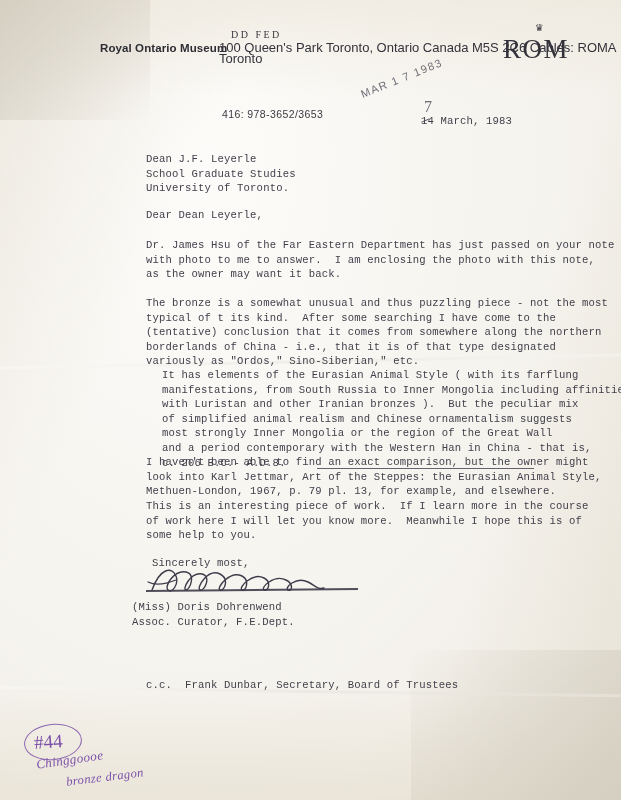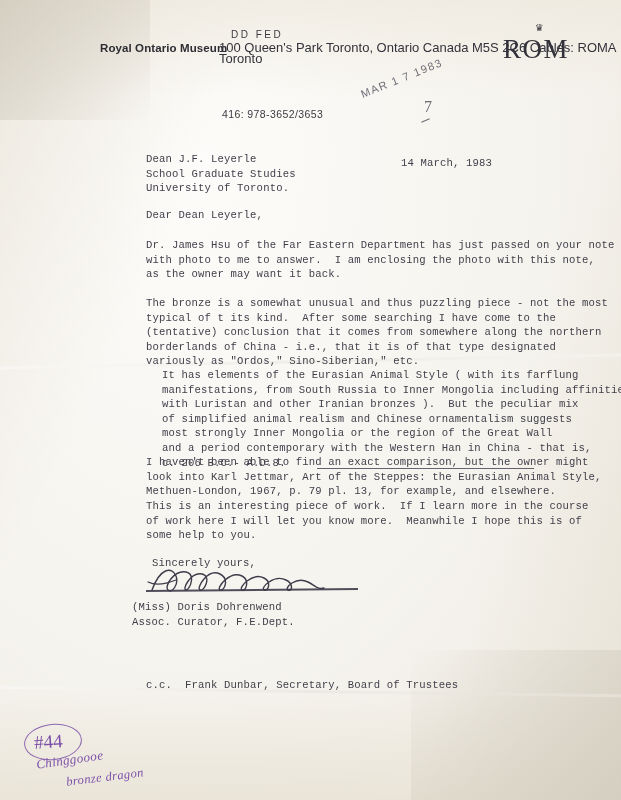--- a/index.html
+++ b/index.html
@@ -74,21 +74,21 @@
     font-weight: bold;
     font-size: 11.5px;
     line-height: 13px;
     color: #2d2c32;
     letter-spacing: 0.1px;
   }
   .dd-fed {
     position: absolute;
     left: 231px;
     top: 29px;
-    font-family: Liberation Sans, sans-serif;
+    font-family: Liberation Serif, serif;
     font-size: 10px;
     letter-spacing: 2.5px;
     color: #3a3840;
   }
   .address {
     position: absolute;
     left: 219px;
     top: 43px;
     font-family: "Liberation Sans", sans-serif;
     font-size: 13px;
@@ -141,23 +141,22 @@
   .typed {
     font-family: "Liberation Mono", monospace;
     font-size: 10.6px;
     line-height: 14.6px;
     color: #403f4a;
     white-space: pre;
     letter-spacing: 0.15px;
   }
   .date-line {
     position: absolute;
-    left: 401px;
+    left: 421px;
     top: 114px;
-    margin-top: 42px;
   }
   .date-seven {
     position: absolute;
     left: 424px;
     top: 98px;
     font-family: "Liberation Serif", serif;
     font-size: 16px;
     color: #4b4856;
     opacity: .8;
   }
@@ -334,21 +333,21 @@
 and a period contemporary with the Western Han in China - that is,
 c. 206 B.C.- A.D.8.</div>
   <div class="typed para p4">I haven't been able to find an exact comparison, but the owner might
 look into Karl Jettmar, Art of the Steppes: the Eurasian Animal Style,
 Methuen-London, 1967, p. 79 pl. 13, for example, and elsewhere.</div>
   <div class="title-underline"></div>
   <div class="typed para p5">This is an interesting piece of work.  If I learn more in the course
 of work here I will let you know more.  Meanwhile I hope this is of
 some help to you.</div>
 
-  <div class="typed closing">Sincerely yours,</div>
+  <div class="typed closing">Sincerely most,</div>
 
   <svg class="signature" viewBox="0 0 240 40">
     <path d="M6,30 C14,8 26,6 30,16 C33,24 26,34 22,30 C18,26 28,10 40,12 C50,14 44,30 40,30
              C36,30 44,12 56,14 C66,16 58,32 54,30 C50,28 62,8 74,14 C84,19 78,32 74,30
              C70,28 84,10 96,16 C104,20 100,32 96,30 C92,28 106,12 118,18 C126,22 122,32 118,30
              C114,28 128,14 140,20 C148,24 146,32 142,30 C138,28 150,16 162,22
              C170,26 172,30 178,28" fill="none" stroke="#3e3c4a" stroke-width="1.4" stroke-linecap="round"></path>
     <path d="M2,22 C10,26 20,24 30,20" fill="none" stroke="#3e3c4a" stroke-width="1.2" stroke-linecap="round"></path>
   </svg>
   <div class="sig-cross"></div>

